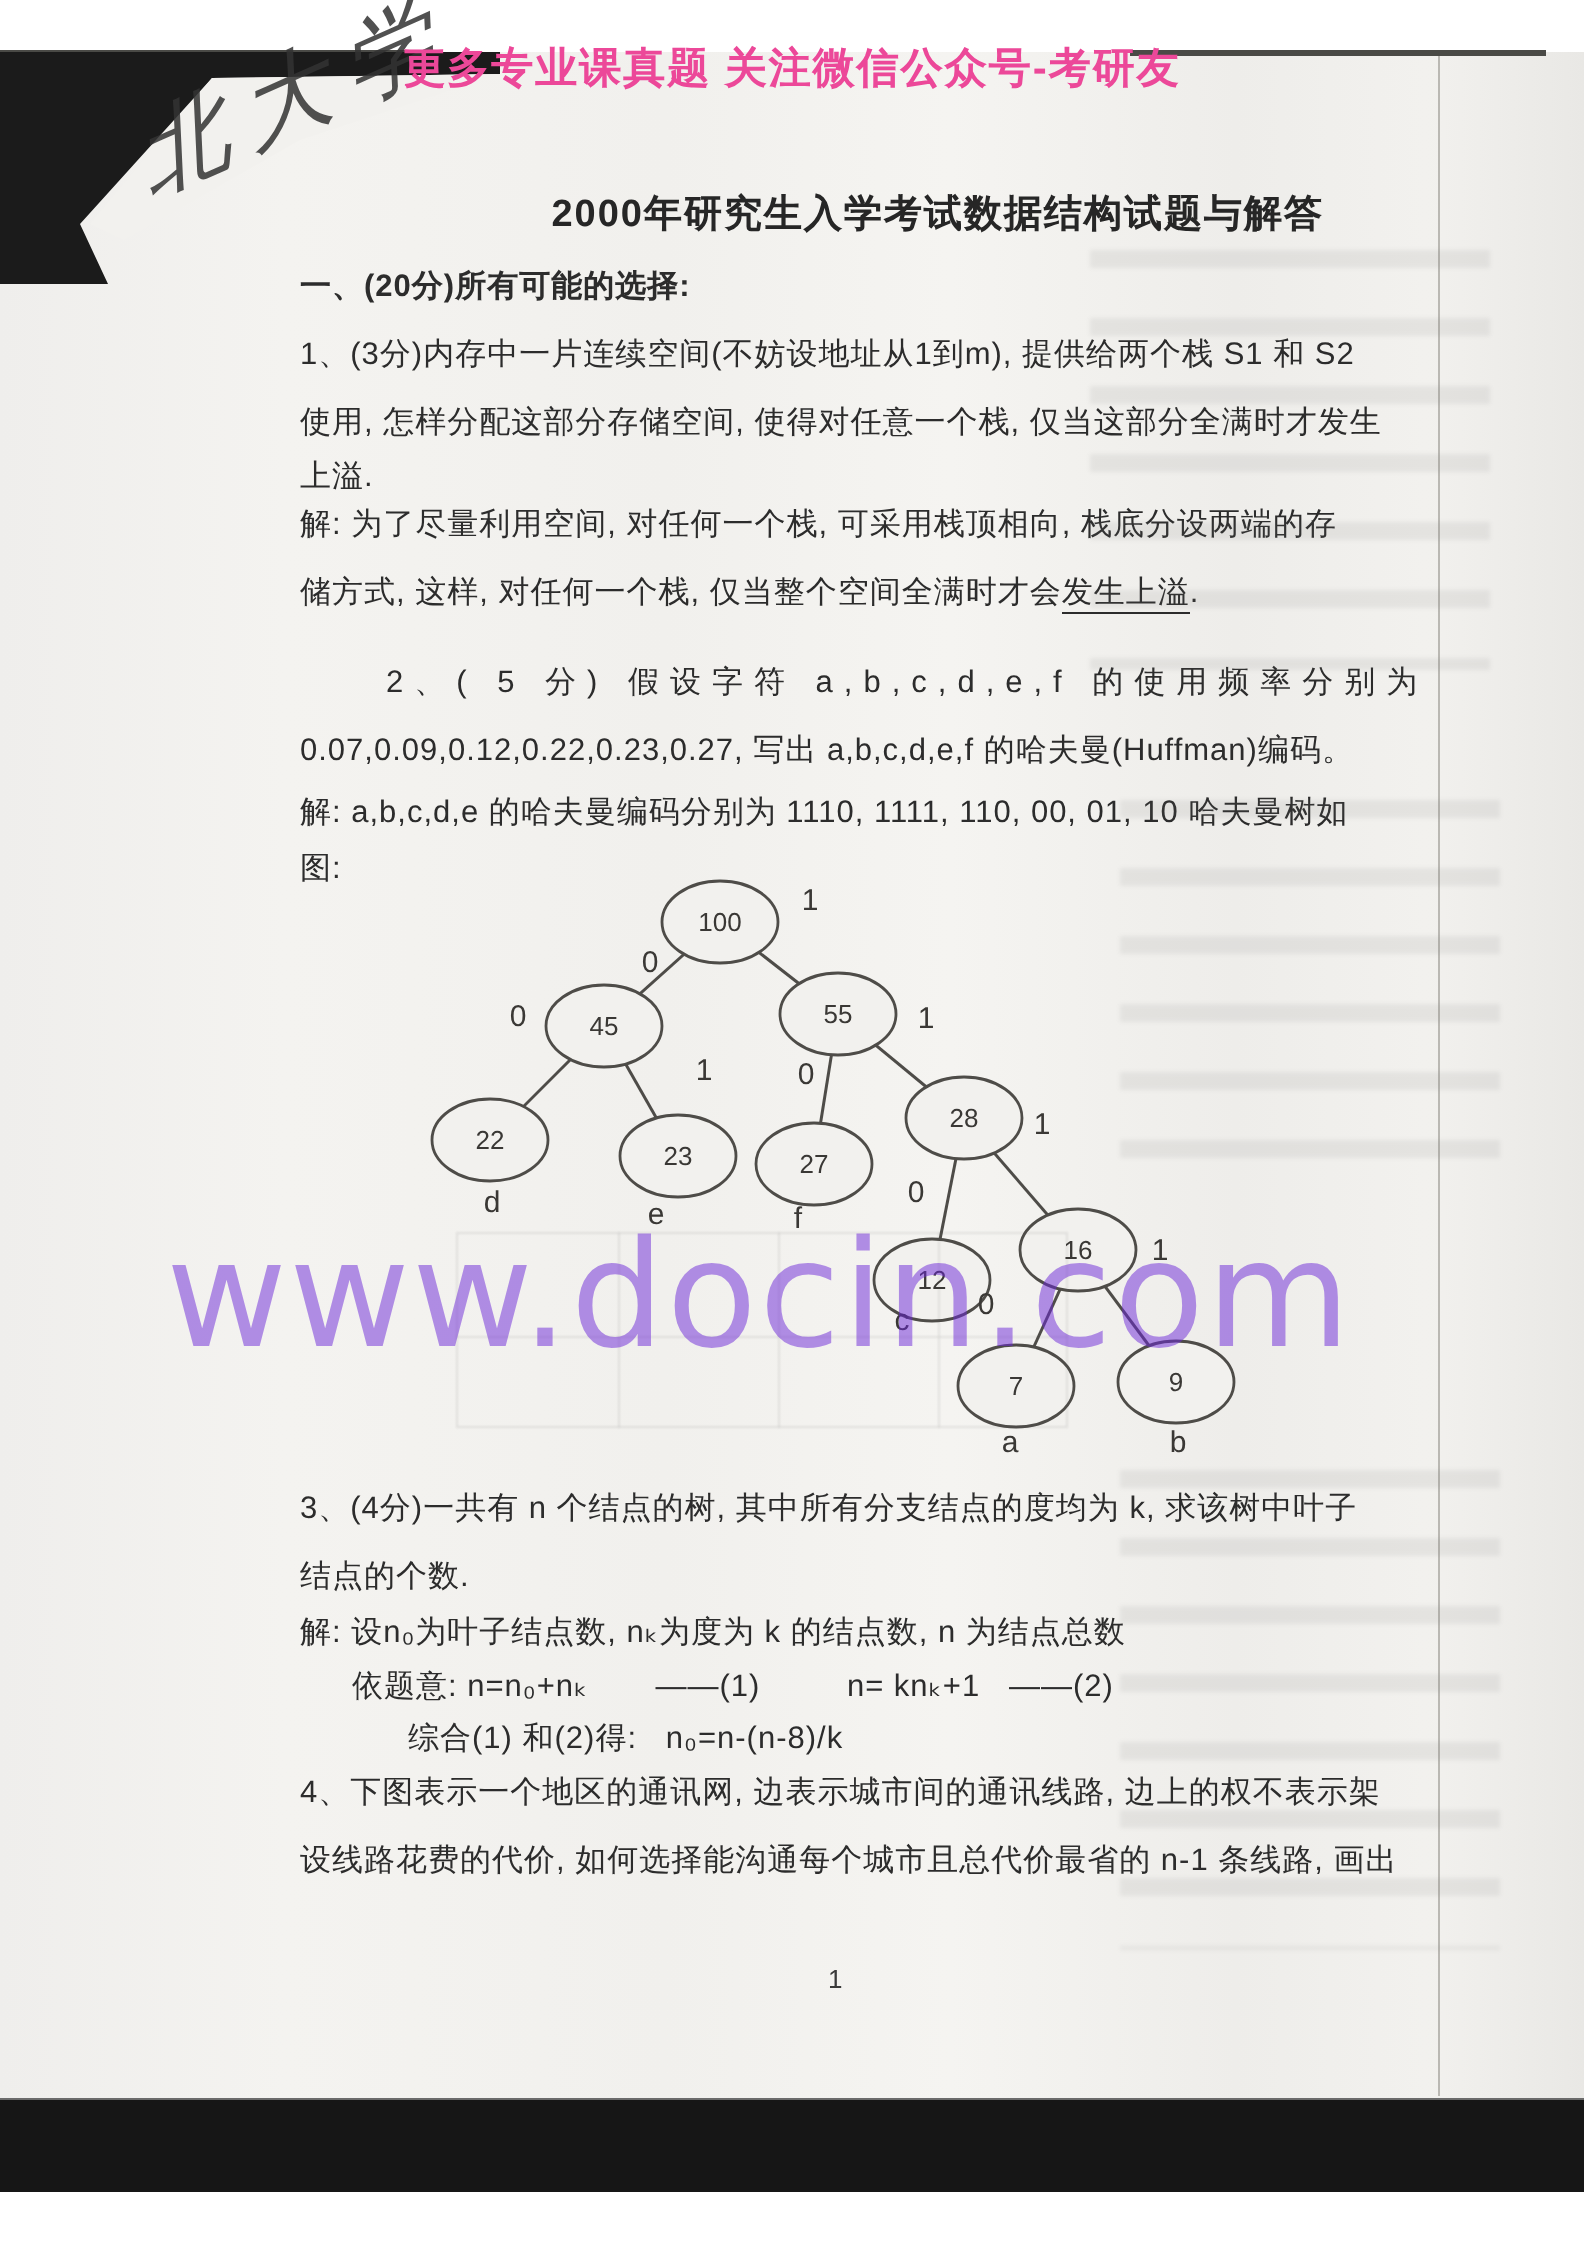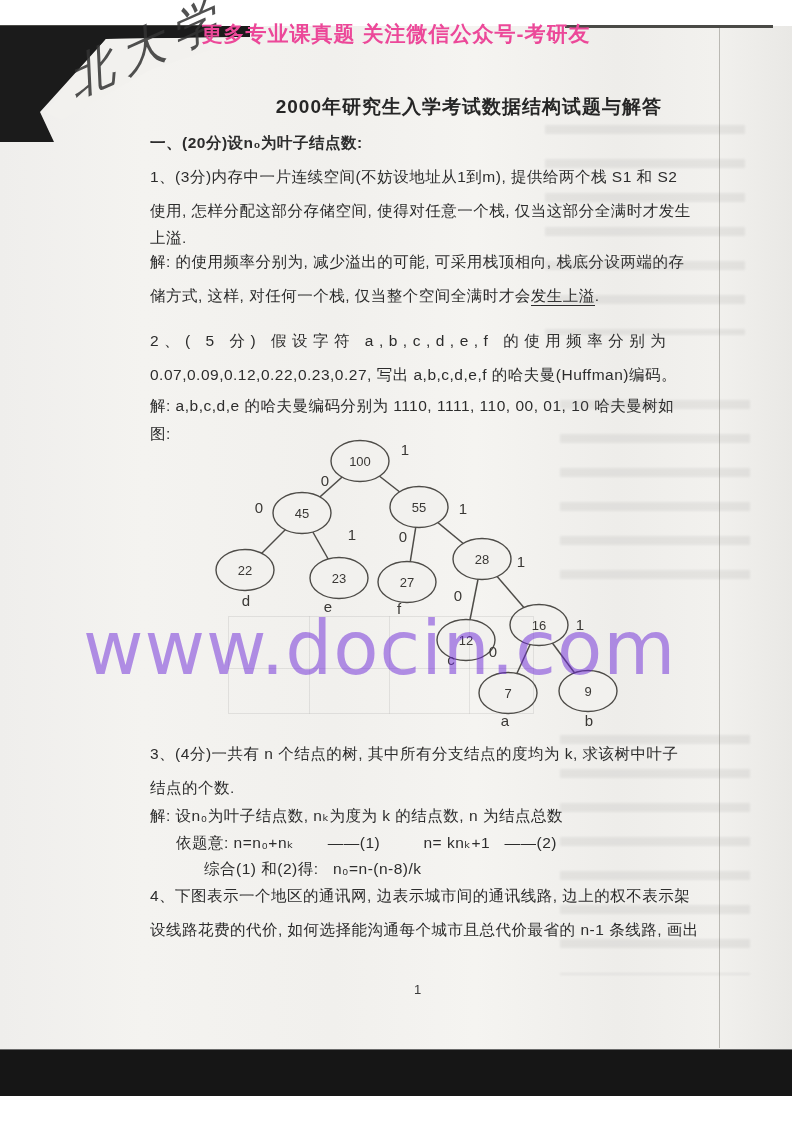--- a/index.html
+++ b/index.html
@@ -31,21 +31,21 @@
   }
   .doc-title{
     position:absolute;left:150px;top:94px;width:512px;text-align:right;
     font-size:19px;font-weight:bold;color:#262626;letter-spacing:1px;
   }
   .line{
     position:absolute;left:150px;width:540px;
     font-size:15.5px;color:#2c2c2c;white-space:pre;letter-spacing:.5px;
   }
   .bold{font-weight:bold;}
-  .spread{letter-spacing:5.5px;}
+  .spread{letter-spacing:5.5px;margin-left:43px;}
   .uline{border-bottom:1.5px solid #2c2c2c;padding-bottom:1px;}
   .tree-svg{position:absolute;left:0;top:0;}
   .watermark{
     position:absolute;left:83px;top:605px;
     font-size:74px;color:#6d28d9;opacity:.5;letter-spacing:1px;
     font-family:"DejaVu Sans",sans-serif;
   }
   .pageno{position:absolute;left:414px;top:982px;font-size:13px;color:#3a3a3a;}
   
   .bleed{
@@ -76,26 +76,26 @@
     <polygon points="0,26 250,26 250,37 106,39 40,112 54,142 0,142" fill="#1b1b1b"></polygon>
     <polygon points="106,39 250,37 150,70 62,120 45,112" fill="#f2f1ee"></polygon>
   </svg>
 
   <div class="handwriting">北大学</div>
 
   <div class="promo" style="color: #ec4899; margin-top: 12px;">更多专业课真题 关注微信公众号-考研友</div>
 
   <div class="doc-title">2000年研究生入学考试数据结构试题与解答</div>
 
-  <div class="line bold" style="top:133px">一、(20分)设n₀为叶子结点数:</div>
+  <div class="line bold" style="top:133px">一、(20分)所有可能的选择:</div>
 
   <div class="line" style="top:167px">1、(3分)内存中一片连续空间(不妨设地址从1到m), 提供给两个栈 S1 和 S2</div>
   <div class="line" style="top:201px">使用, 怎样分配这部分存储空间, 使得对任意一个栈, 仅当这部分全满时才发生</div>
   <div class="line" style="top:228px">上溢.</div>
-  <div class="line" style="top:252px">解: 的使用频率分别为, 减少溢出的可能, 可采用栈顶相向, 栈底分设两端的存</div>
+  <div class="line" style="top:252px">解: 为了尽量利用空间, 对任何一个栈, 可采用栈顶相向, 栈底分设两端的存</div>
   <div class="line" style="top:286px"><span>储方式, 这样, 对任何一个栈, 仅当整个空间全满时才会</span><span class="uline">发生上溢</span><span>.</span></div>
 
   <div class="line spread" style="top:331px">2、( 5 分) 假设字符 a,b,c,d,e,f 的使用频率分别为</div>
   <div class="line" style="top:365px">0.07,0.09,0.12,0.22,0.23,0.27, 写出 a,b,c,d,e,f 的哈夫曼(Huffman)编码。</div>
   <div class="line" style="top:396px">解: a,b,c,d,e 的哈夫曼编码分别为 1110, 1111, 110, 00, 01, 10 哈夫曼树如</div>
   <div class="line" style="top:424px">图:</div>
 
   <svg class="tree-svg" width="792" height="1122" viewBox="0 0 792 1122">
       <line x1="360" y1="461" x2="302" y2="513" stroke="#4e4c48" stroke-width="1.5"></line>
       <line x1="360" y1="461" x2="419" y2="507" stroke="#4e4c48" stroke-width="1.5"></line>

